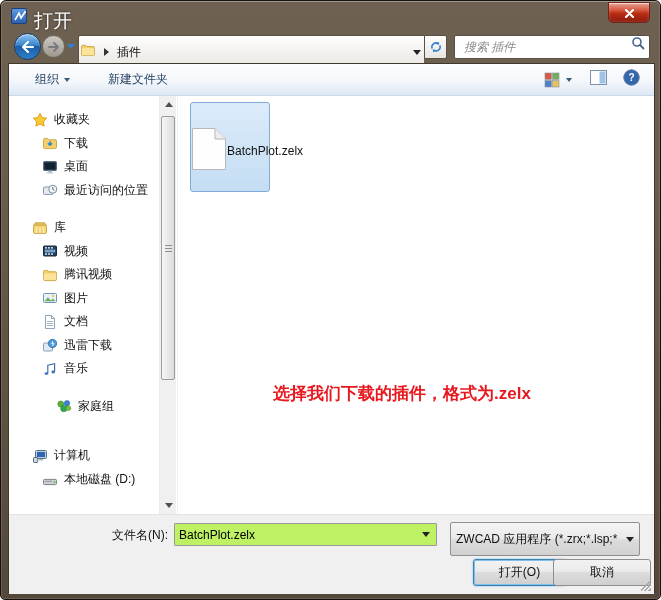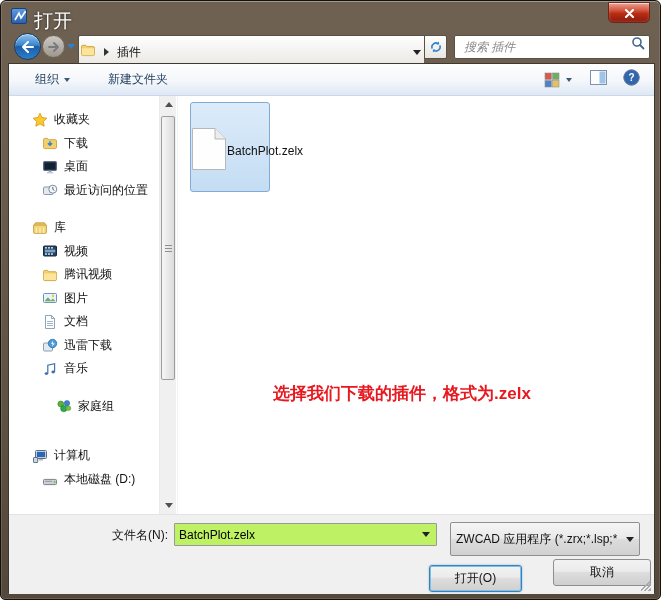--- a/index.html
+++ b/index.html
@@ -101,22 +101,22 @@
   .fn-combo input{flex:1;border:none;outline:none;font-size:12px;padding:0 4px;min-width:0;background:transparent;}
   .combo-arrow{width:0;height:0;border-left:4px solid transparent;border-right:4px solid transparent;
     border-top:5px solid #222;margin-right:6px;}
   .ft-select{position:absolute;left:441px;top:7px;width:190px;height:25px;border:1px solid #8f8f8f;border-radius:2px;
     background:linear-gradient(180deg,#f5f5f5,#e9e9e9 48%,#dcdcdc 52%,#d1d1d1);
     display:flex;align-items:center;padding:16px 5px;cursor:pointer;}
   .ft-select .ft-text{flex:1;font-size:12px;color:#111;white-space:nowrap;overflow:hidden;}
   .btn{position:absolute;top:44px;height:27px;border:1px solid #8e8e8e;border-radius:3px;font-size:12px;color:#111;
     background:linear-gradient(180deg,#f2f2f2,#ebebeb 45%,#dddddd 50%,#cfcfcf);
     display:flex;align-items:center;justify-content:center;cursor:pointer;}
-  .btn-open{left:420px;width:93px;border:1px solid #3c7fb1;
-    box-shadow:inset 0 0 0 1px #7fc0ea,0 0 2px #6fb6e4;margin-top:6px;}
+  .btn-open{left:464px;width:93px;border:1px solid #3c7fb1;
+    box-shadow:inset 0 0 0 1px #7fc0ea,0 0 2px #6fb6e4;}
   .btn-cancel{left:544px;width:98px;}
   .grip{position:absolute;right:3px;bottom:3px;width:10px;height:10px;
     background:
       linear-gradient(135deg,transparent 0 6px,#aaa 6px 7.5px,transparent 7.5px),
       linear-gradient(135deg,transparent 0 9px,#aaa 9px 10.5px,transparent 10.5px),
       linear-gradient(135deg,transparent 0 12px,#aaa 12px 13.5px,transparent 13.5px);}
 </style>
 </head>
 <body>
 

